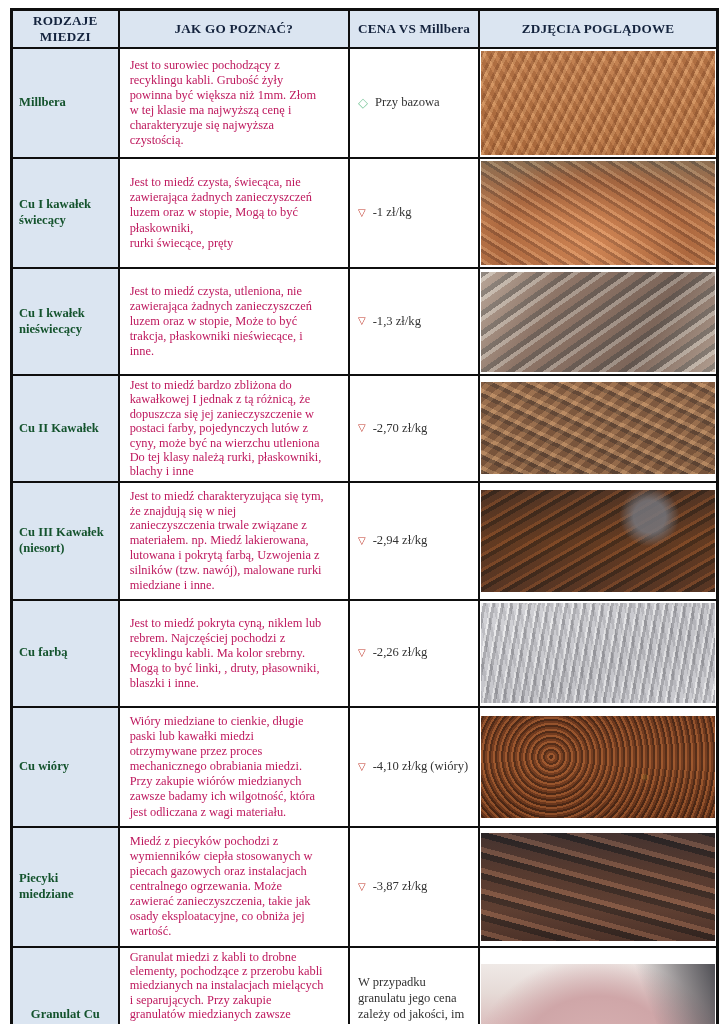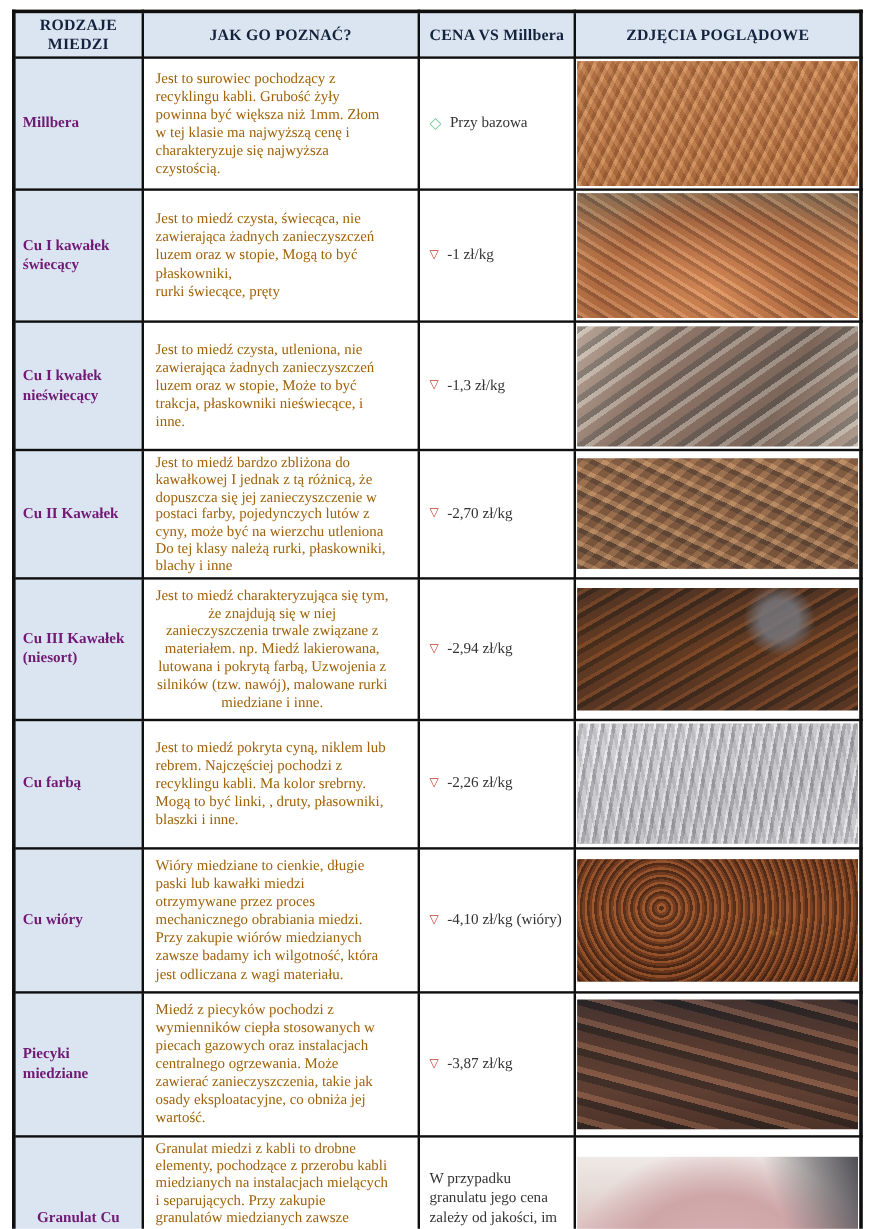--- a/index.html
+++ b/index.html
@@ -17,27 +17,27 @@
   col.c-desc{width:230px;}
   col.c-price{width:130px;}
   col.c-photo{width:238px;}
   th,td{border:2px solid #0f0f0f;vertical-align:middle;box-sizing:border-box;}
   th{
     background:#dbe5f1;color:#14233d;
     font-size:13.2px;font-weight:bold;text-align:center;
     height:37px;padding:2px 4px;letter-spacing:.2px;
   }
   td.name-cell{
-    background:#dbe5f1;color:#701a75;font-weight:bold;
+    background:#dbe5f1;color:#14532d;font-weight:bold;
     font-size:12.6px;text-align:left;padding:4px 4px 4px 6px;line-height:1.25;
   }
   td.name-cell.center{text-align:center;padding-left:4px;}
   td.desc-cell{
     background:#fff;font-size:12.4px;line-height:1.22;
-    padding:6px 24px 6px 10px;white-space:pre-line;color:#a16207;
+    padding:6px 24px 6px 10px;white-space:pre-line;color:#be185d;
   }
   td.price-cell{
     background:#fff;font-size:12.6px;color:#333;
     padding:4px 6px 4px 8px;line-height:1.25;
   }
   .price-line{display:flex;align-items:center;gap:7px;}
   .icon-diamond{color:#7cc79c;font-size:13px;line-height:1;flex:0 0 auto;}
   .icon-tri{color:#c0392b;font-size:10px;line-height:1;flex:0 0 auto;}
   td.photo-cell{background:#fff;padding:1px;}
   .photo{width:100%;height:100%;min-height:92px;}
@@ -177,21 +177,21 @@
             <span>-2,70 zł/kg</span>
           </div>
         </td>
         <td class="photo-cell">
           <div class="photo photo-4" role="img" aria-label="rurki i złom miedziany klasy II"></div>
         </td>
       </tr>
 
       <tr style="height:108px;">
         <td class="name-cell">Cu III Kawałek (niesort)</td>
-        <td class="desc-cell" style="line-height:1.2;text-align:center;">Jest to miedź charakteryzująca  się tym, że znajdują się w niej zanieczyszczenia trwale związane z materiałem. np. Miedź lakierowana, lutowana i pokrytą farbą, Uzwojenia z silników (tzw. nawój), malowane rurki miedziane i inne.</td>
+        <td class="desc-cell" style="line-height:1.2;">Jest to miedź charakteryzująca  się tym, że znajdują się w niej zanieczyszczenia trwale związane z materiałem. np. Miedź lakierowana, lutowana i pokrytą farbą, Uzwojenia z silników (tzw. nawój), malowane rurki miedziane i inne.</td>
         <td class="price-cell">
           <div class="price-line">
             <span class="icon-tri">▽</span>
             <span>-2,94 zł/kg</span>
           </div>
         </td>
         <td class="photo-cell">
           <div class="photo photo-5" role="img" aria-label="niesortowany ciemny złom miedziany"></div>
         </td>
       </tr>

